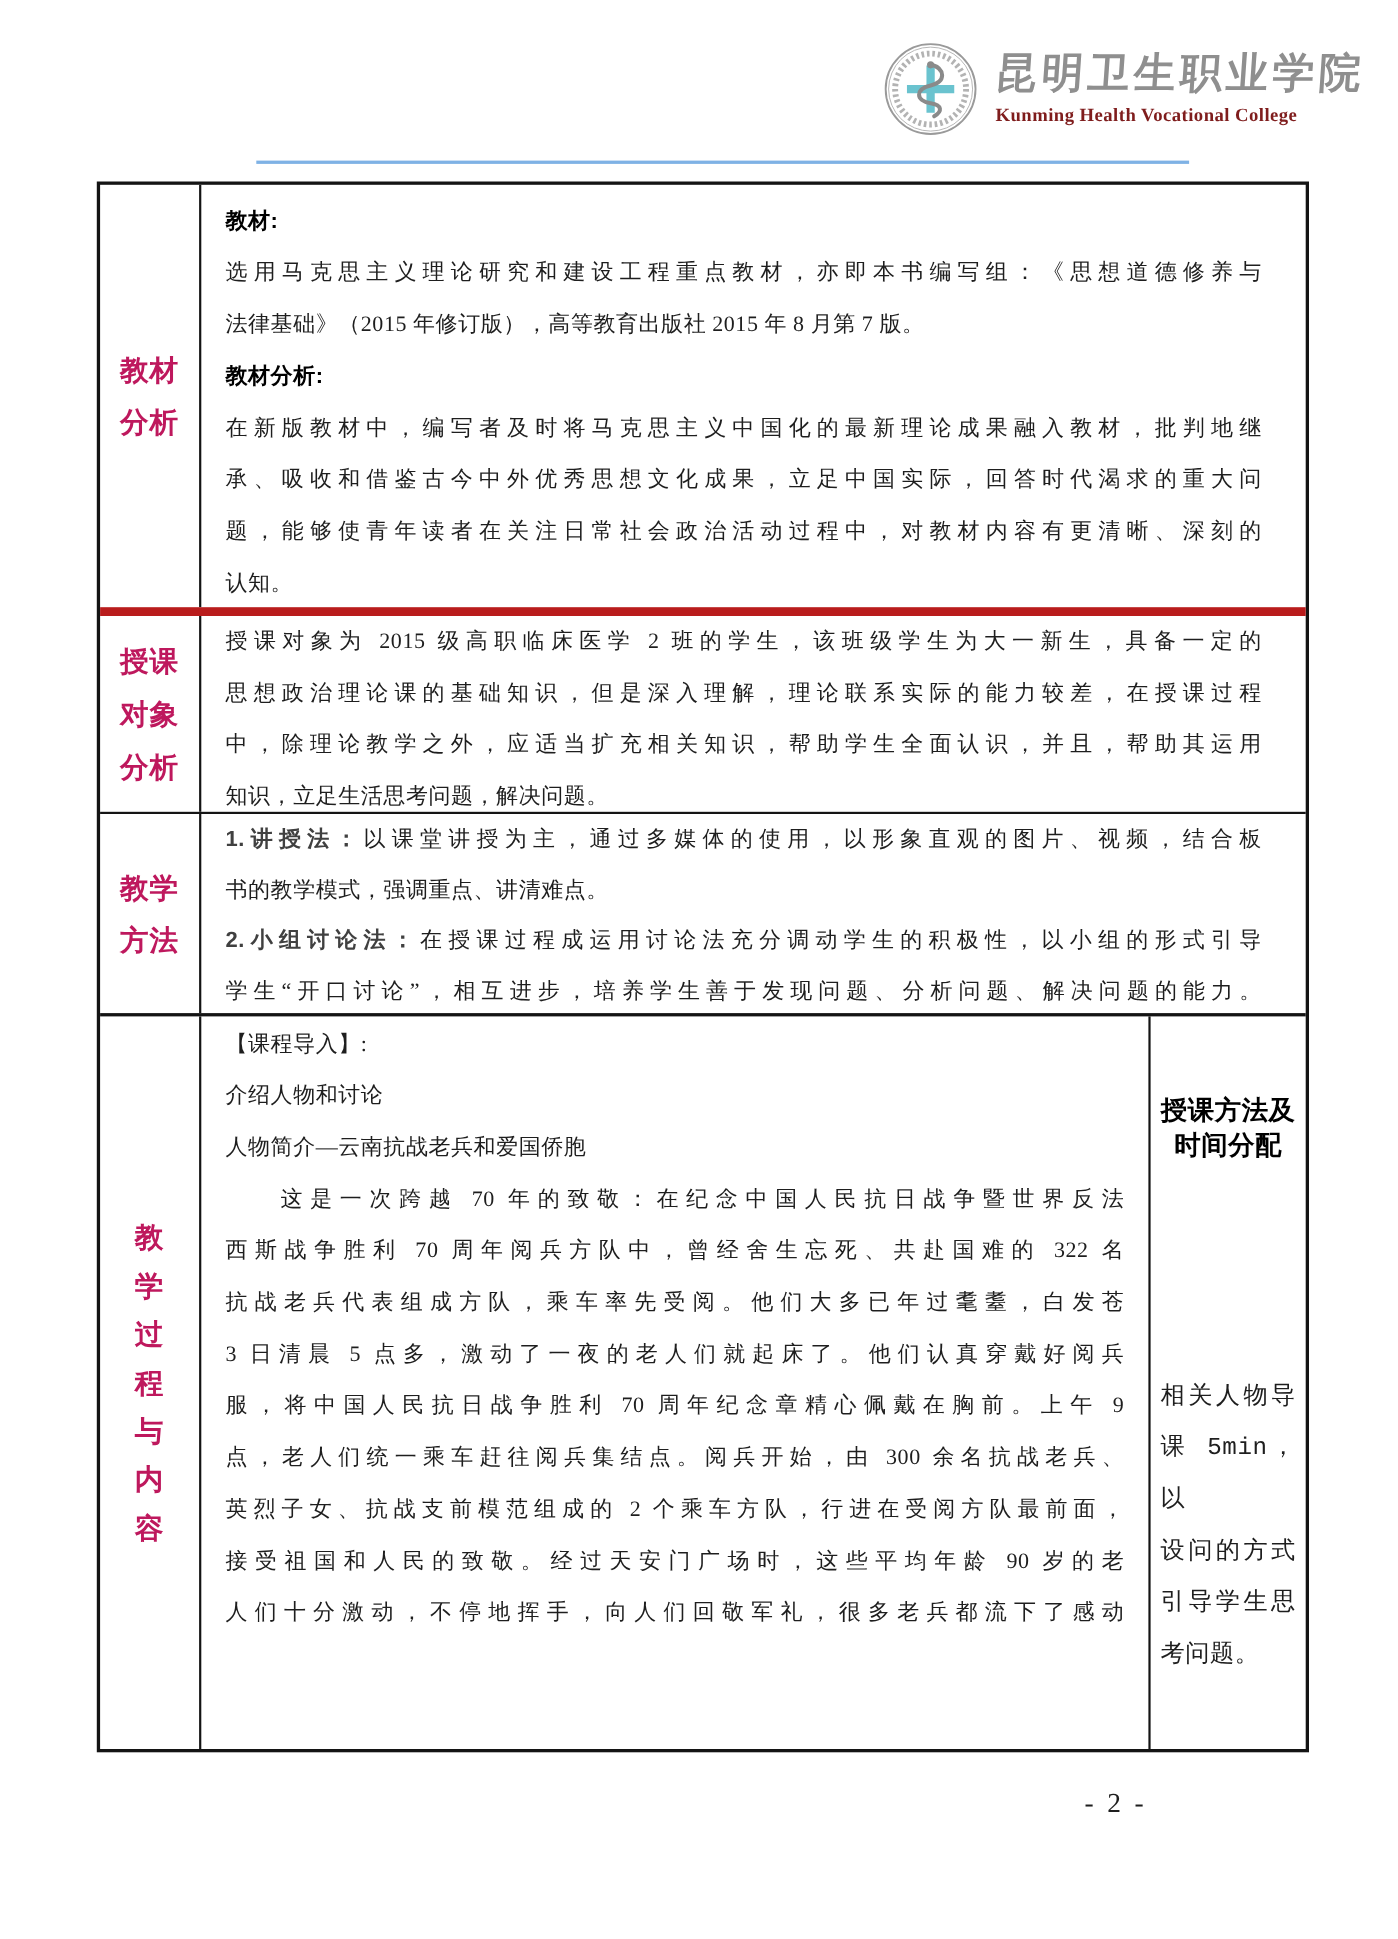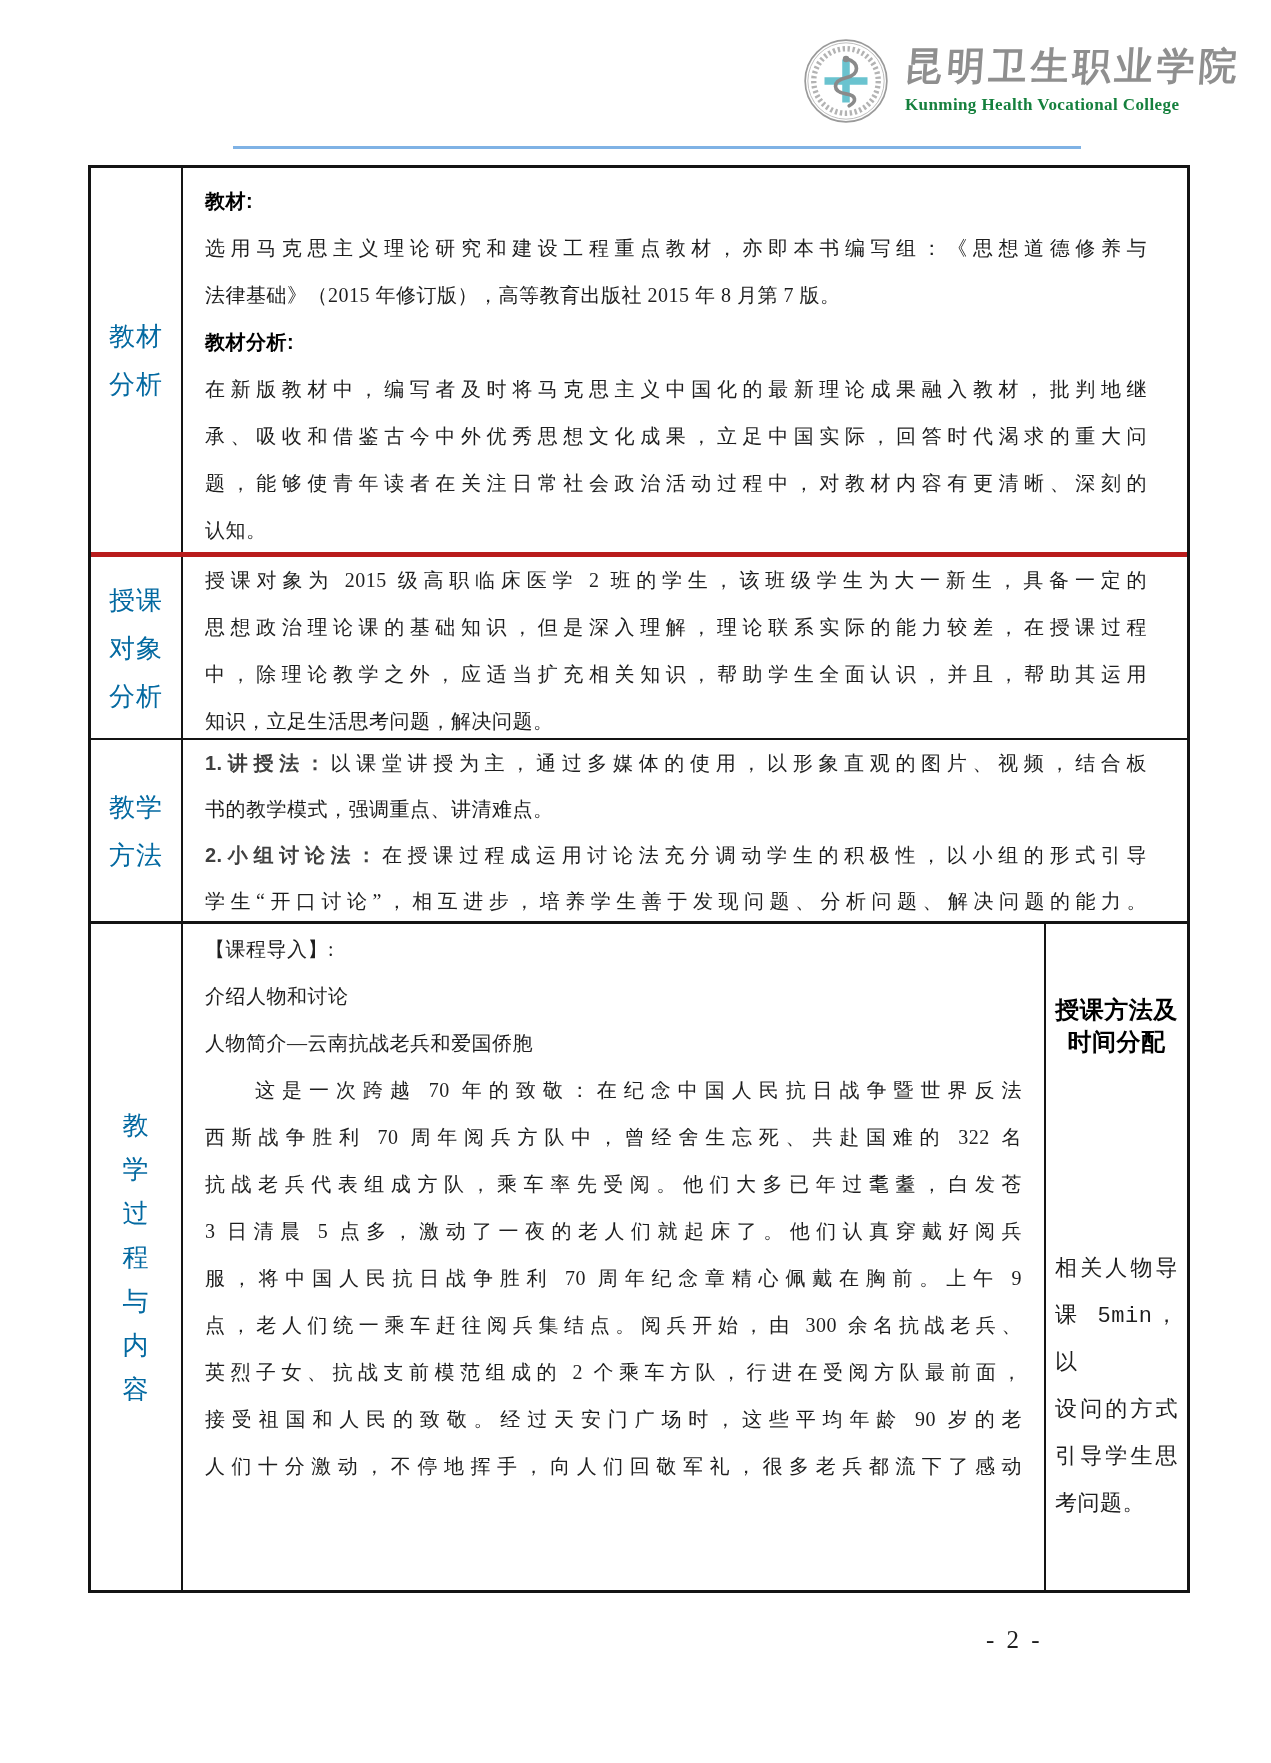--- a/index.html
+++ b/index.html
@@ -9,42 +9,42 @@
   }
   
   .logo{position:absolute;top:38px;right:30px;display:flex;align-items:flex-start;gap:16px;}
   .seal{width:86px;height:86px;flex:0 0 86px;}
   .logo-textblock{display:flex;flex-direction:column;}
   .logo-zh{
     font-size:38px;font-weight:700;color:#8f8f8f;letter-spacing:4px;line-height:56px;
     font-family:"DejaVu Serif","Liberation Serif",serif;transform:skewX(-4deg);
   }
   .logo-en{
-    font-size:17px;font-weight:bold;color:#15803d;letter-spacing:0.4px;margin-top:1px;
+    font-size:17px;font-weight:bold;color:#7f1d1d;letter-spacing:0.4px;margin-top:1px;
     font-family:"Liberation Serif","DejaVu Serif",serif;
   }
   .rule{position:absolute;left:233px;top:146px;width:848px;height:3px;background:#7fb2e5;}
   
   .doc-table{
     position:absolute;left:88px;top:165px;width:1102px;height:1428px;
     border:3px solid #141414;box-sizing:border-box;display:flex;flex-direction:column;
     background:#ffffff;
   }
   .trow{display:flex;box-sizing:border-box;}
   .row1{height:384px;flex:0 0 384px;}
-  .row2{height:186px;flex:0 0 186px;border-top:5px solid #b91c1c;}
+  .row2{height:186px;flex:0 0 186px;border-top:8px solid #b91c1c;}
   .row3{height:183px;flex:0 0 183px;border-top:2px solid #141414;}
   .row4{flex:1 1 auto;border-top:3px solid #141414;}
   .lab{
     width:92px;flex:0 0 92px;border-right:2px solid #141414;box-sizing:border-box;
     display:flex;flex-direction:column;justify-content:center;align-items:center;
   }
   .lab .tline{
-    font-family:"Liberation Sans","DejaVu Sans",sans-serif;font-weight:normal;
-    font-size:26px;color:#0369a1;line-height:48px;letter-spacing:1px;text-align:left;
+    font-family:"Liberation Sans","DejaVu Sans",sans-serif;font-weight:bold;
+    font-size:26px;color:#be185d;line-height:48px;letter-spacing:1px;text-align:left;
   }
   .row4 .lab .tline{line-height:44px;}
   .content{flex:1 1 auto;padding:0 40px 0 22px;box-sizing:border-box;overflow:hidden;}
   .row1 .content{padding-top:10px;}
   .row4 .content{padding:2px 22px 0 22px;}
   .tline{font-size:20px;line-height:47px;letter-spacing:0.5px;color:#1e1e1e;}
   .row3 .content .tline{line-height:46px;}
   .just{text-align:justify;text-align-last:justify;text-justify:inter-character;}
   .ind{text-indent:50px;font-family:Liberation Serif, serif;}
   .boldline{font-family:"Liberation Sans","DejaVu Sans",sans-serif;font-weight:bold;color:#000;letter-spacing:0.5px;}

